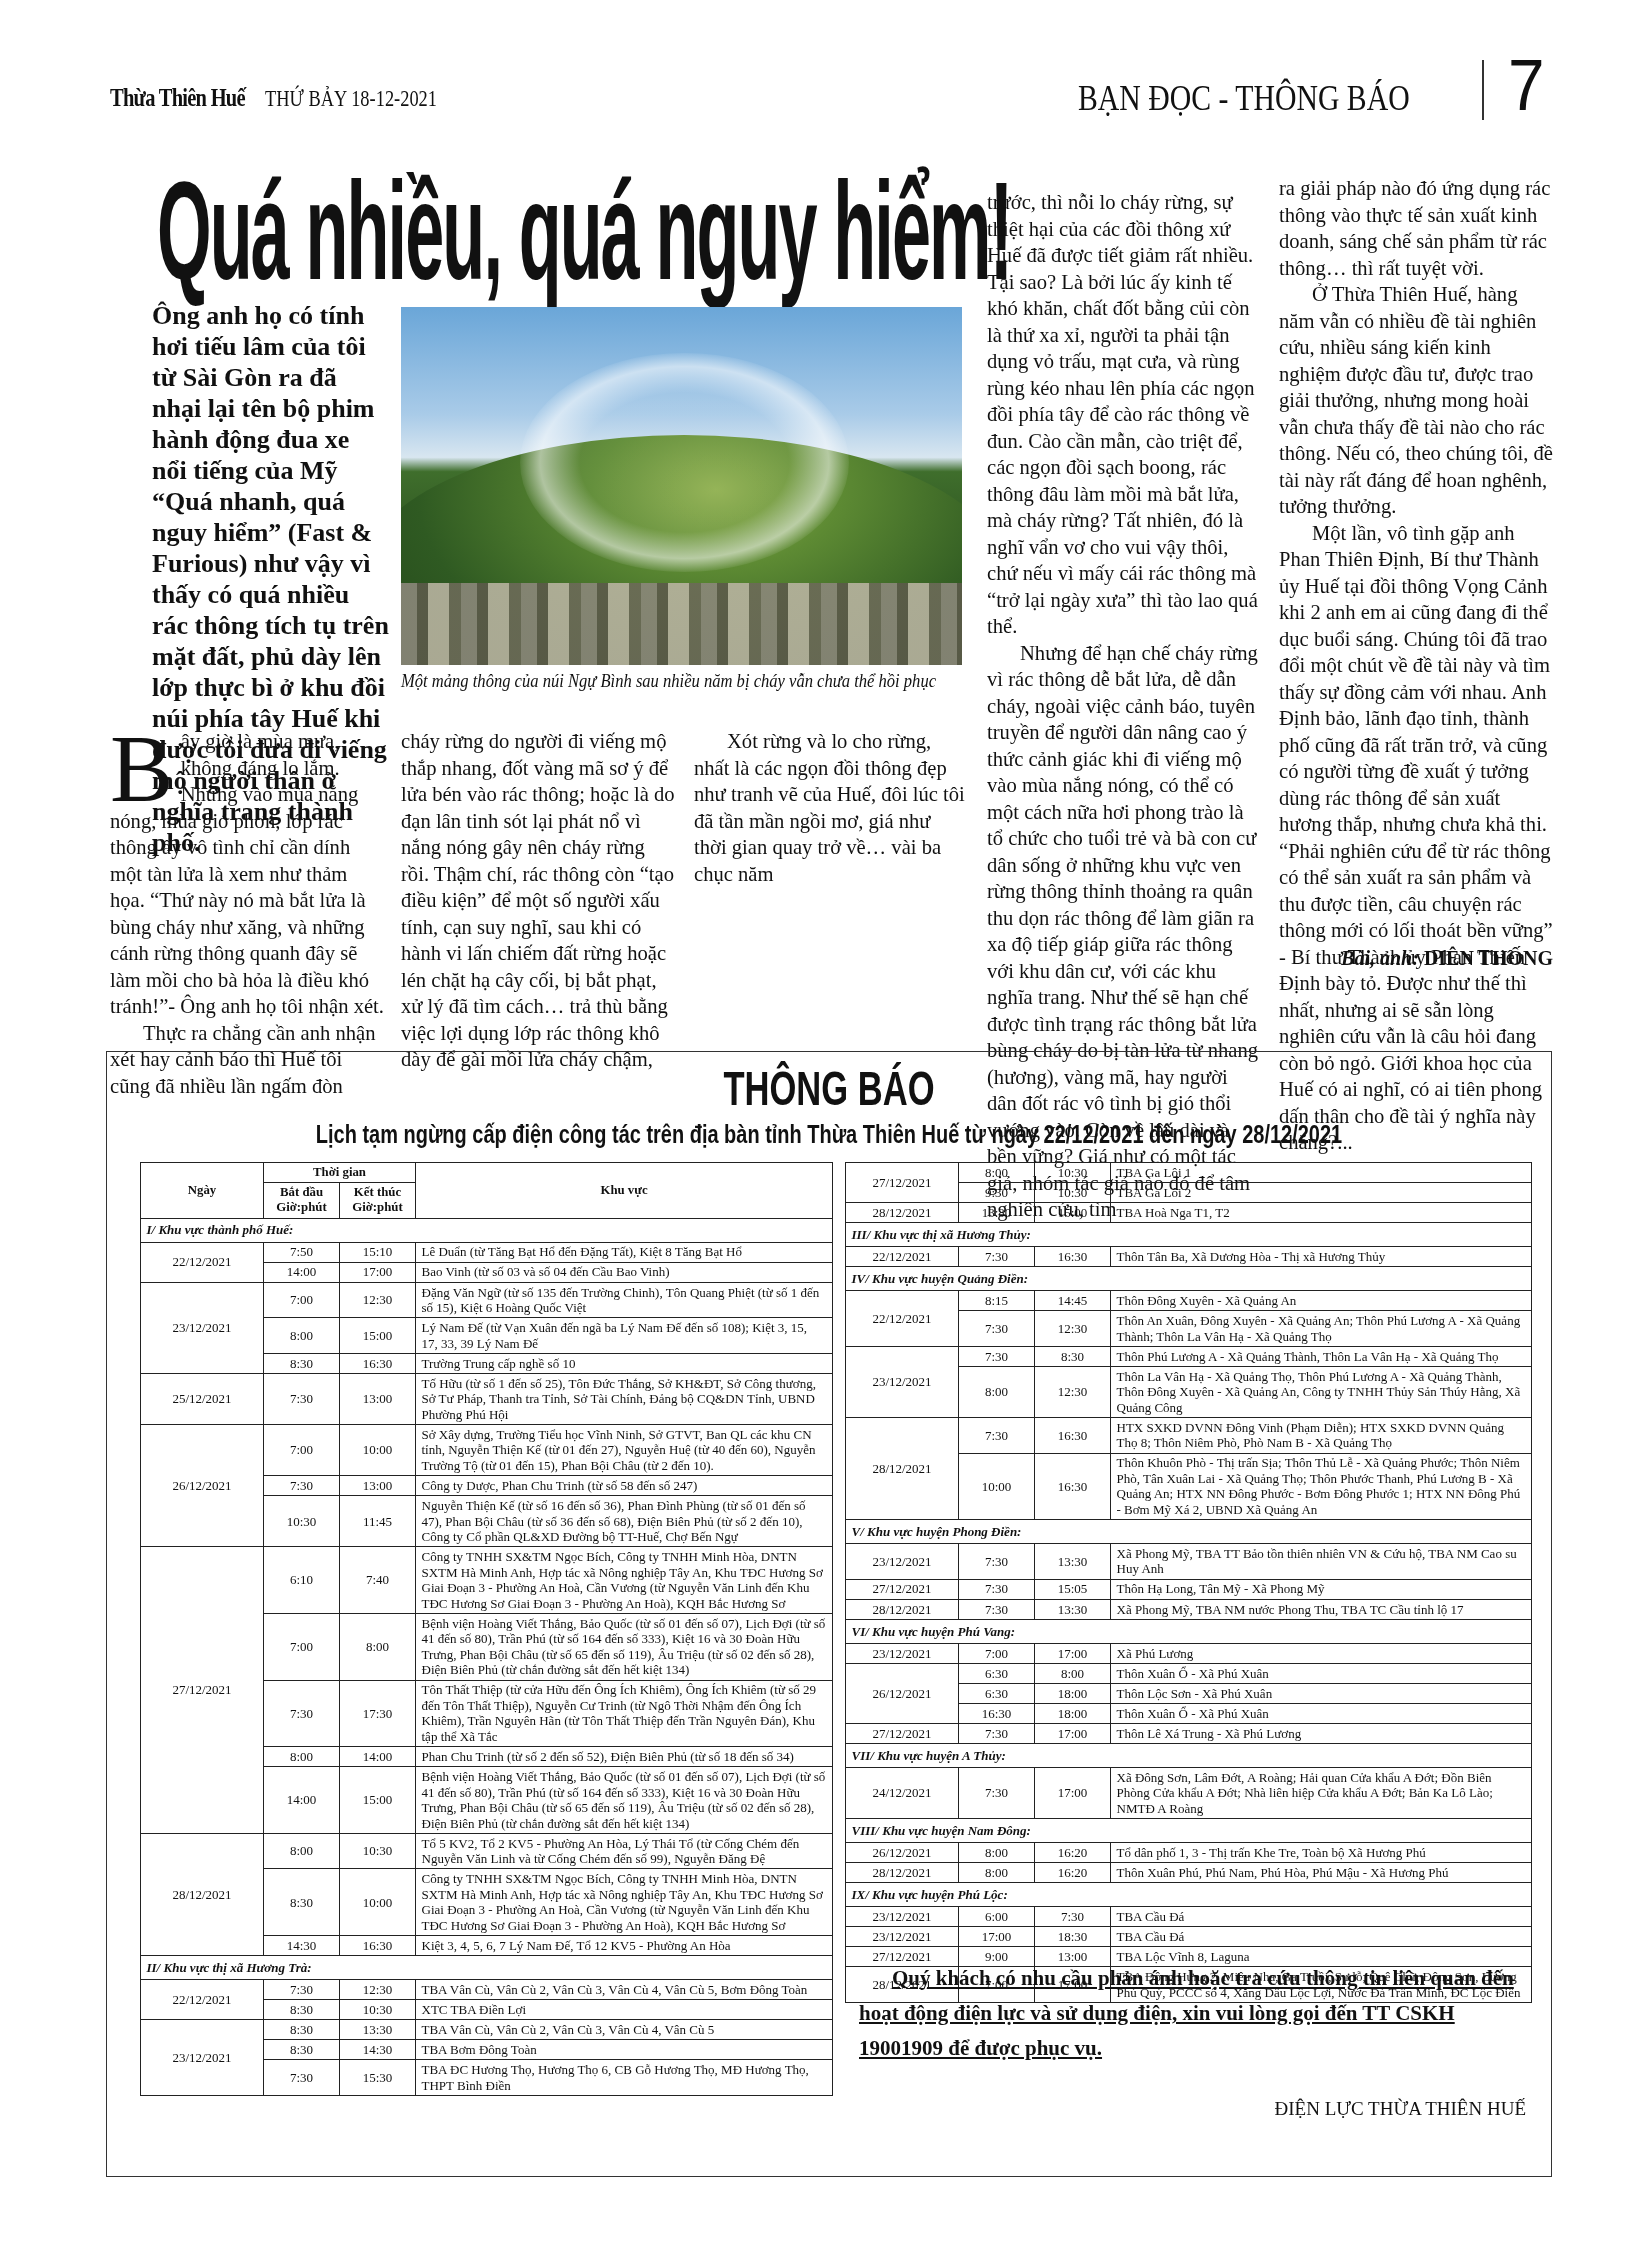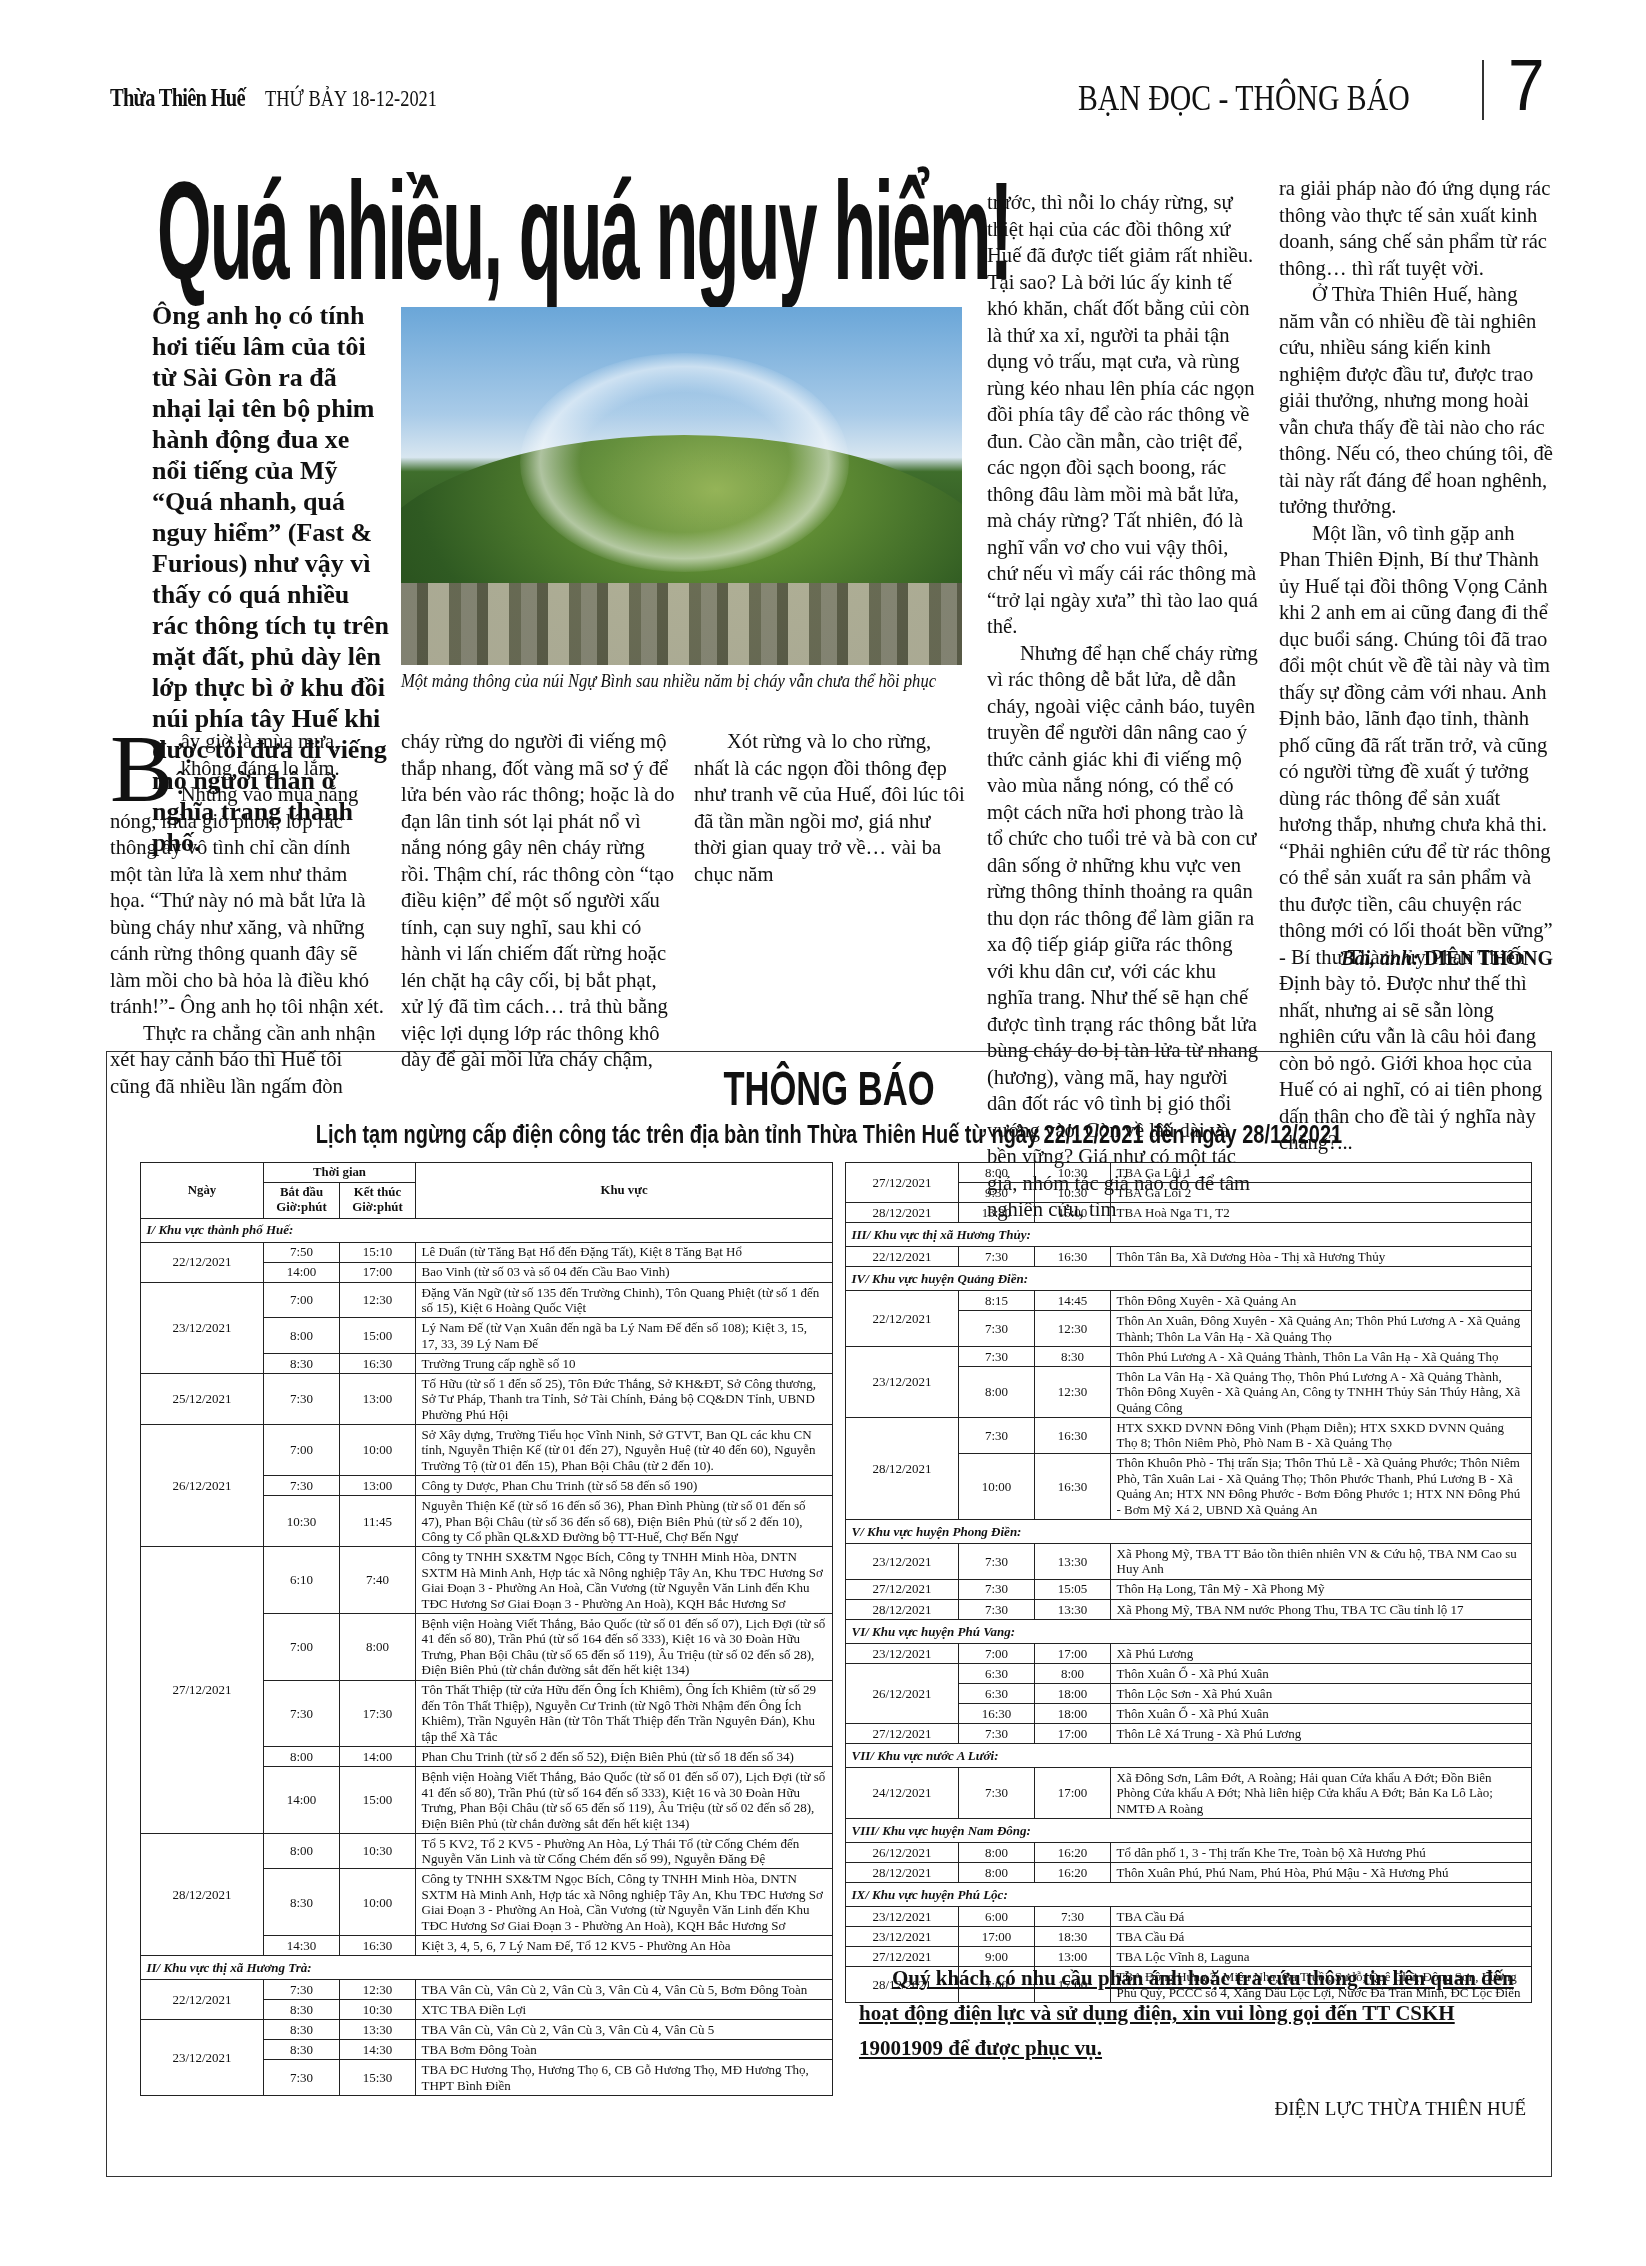--- a/index.html
+++ b/index.html
@@ -158,21 +158,21 @@
       </tr>
       <tr>
         <td rowspan="3" class="c">26/12/2021</td>
         <td class="c">7:00</td>
         <td class="c">10:00</td>
         <td class="area">Sở Xây dựng, Trường Tiểu học Vĩnh Ninh, Sở GTVT, Ban QL các khu CN tỉnh, Nguyễn Thiện Kế (từ 01 đến 27), Nguyễn Huệ (từ 40 đến 60), Nguyễn Trường Tộ (từ 01 đến 15), Phan Bội Châu (từ 2 đến 10).</td>
       </tr>
       <tr>
         <td class="c">7:30</td>
         <td class="c">13:00</td>
-        <td class="area">Công ty Dược, Phan Chu Trinh (từ số 58 đến số 190)</td>
+        <td class="area">Công ty Dược, Phan Chu Trinh (từ số 58 đến số 247)</td>
       </tr>
       <tr>
         <td class="c">10:30</td>
         <td class="c">11:45</td>
         <td class="area">Nguyễn Thiện Kế (từ số 16 đến số 36), Phan Đình Phùng (từ số 01 đến số 47), Phan Bội Châu (từ số 36 đến số 68), Điện Biên Phủ (từ số 2 đến 10), Công ty Cổ phần QL&amp;XD Đường bộ TT-Huế, Chợ Bến Ngự</td>
       </tr>
       <tr>
         <td rowspan="5" class="c">27/12/2021</td>
         <td class="c">6:10</td>
         <td class="c">7:40</td>
@@ -363,21 +363,21 @@
         <td class="c">18:00</td>
         <td class="area">Thôn Xuân Ổ - Xã Phú Xuân</td>
       </tr>
       <tr>
         <td rowspan="1" class="c">27/12/2021</td>
         <td class="c">7:30</td>
         <td class="c">17:00</td>
         <td class="area">Thôn Lê Xá Trung - Xã Phú Lương</td>
       </tr>
       <tr>
-        <td colspan="4" class="section">VII/ Khu vực nước A Lưới:</td>
+        <td colspan="4" class="section">VII/ Khu vực huyện A Thủy:</td>
       </tr>
       <tr>
         <td rowspan="1" class="c">24/12/2021</td>
         <td class="c">7:30</td>
         <td class="c">17:00</td>
         <td class="area">Xã Đông Sơn, Lâm Đớt, A Roàng; Hải quan Cửa khẩu A Đớt; Đồn Biên Phòng Cửa khẩu A Đớt; Nhà liên hiệp Cửa khẩu A Đớt; Bản Ka Lô Lào; NMTĐ A Roàng</td>
       </tr>
       <tr>
         <td colspan="4" class="section">VIII/ Khu vực huyện Nam Đông:</td>
       </tr>

